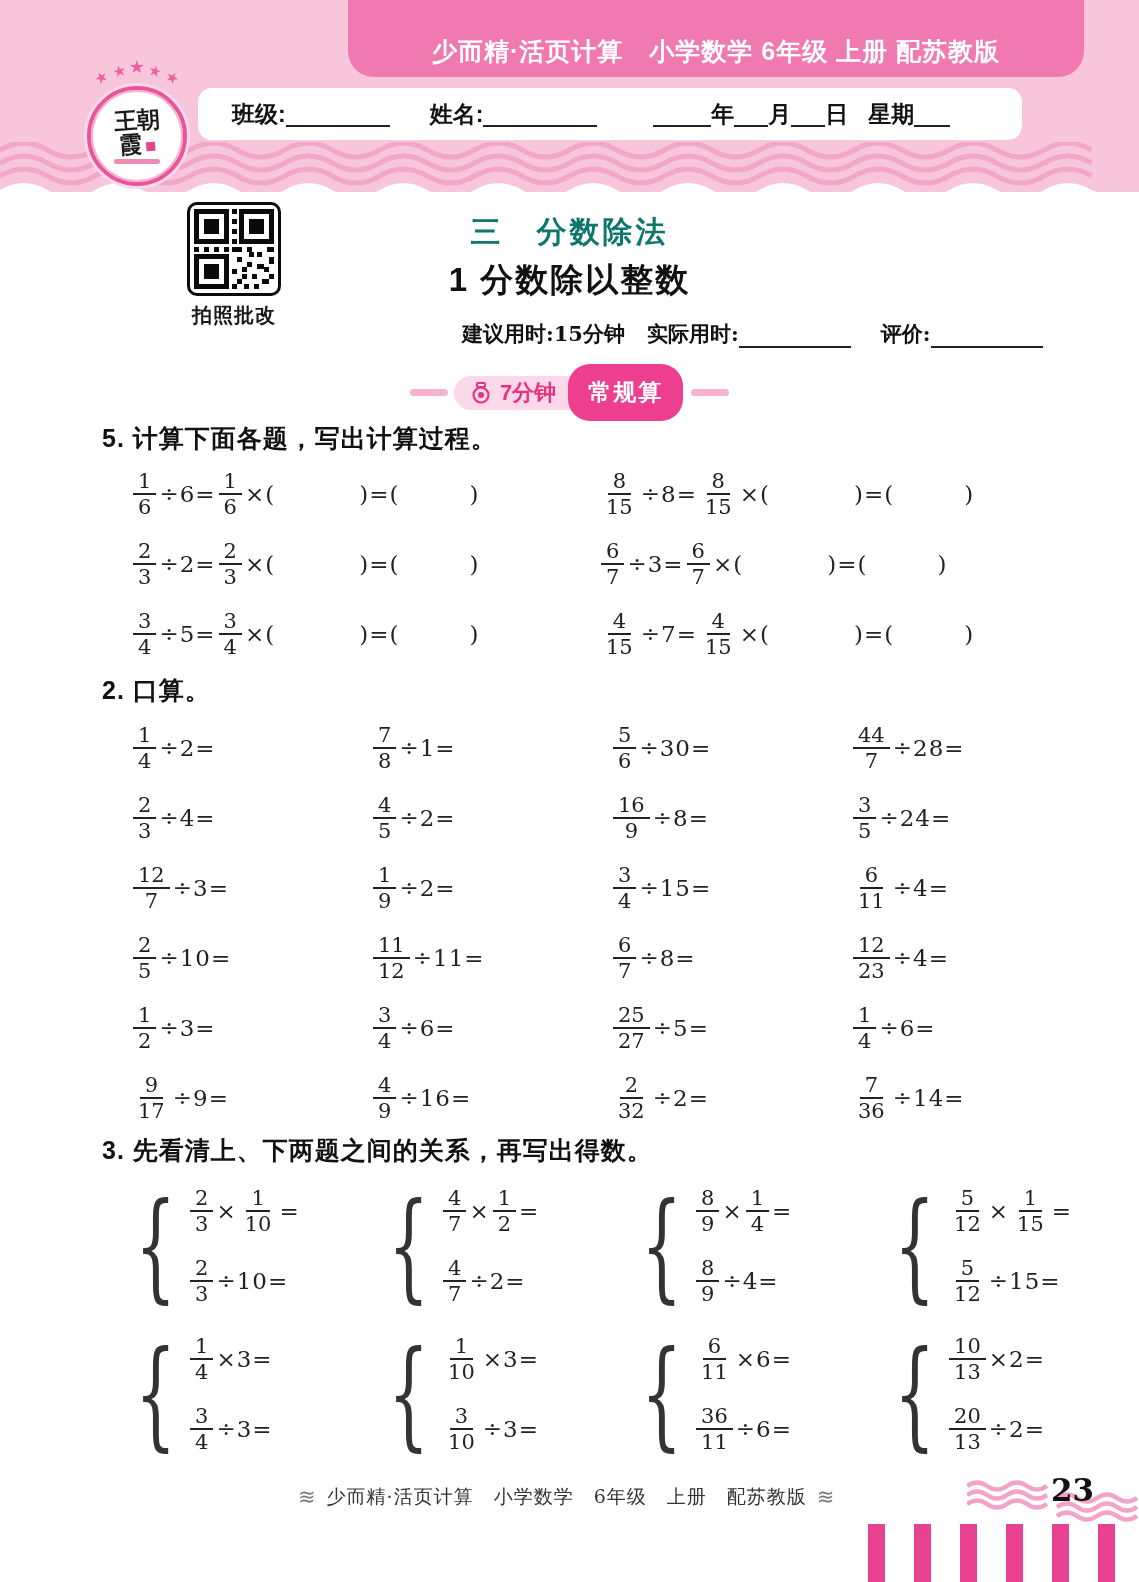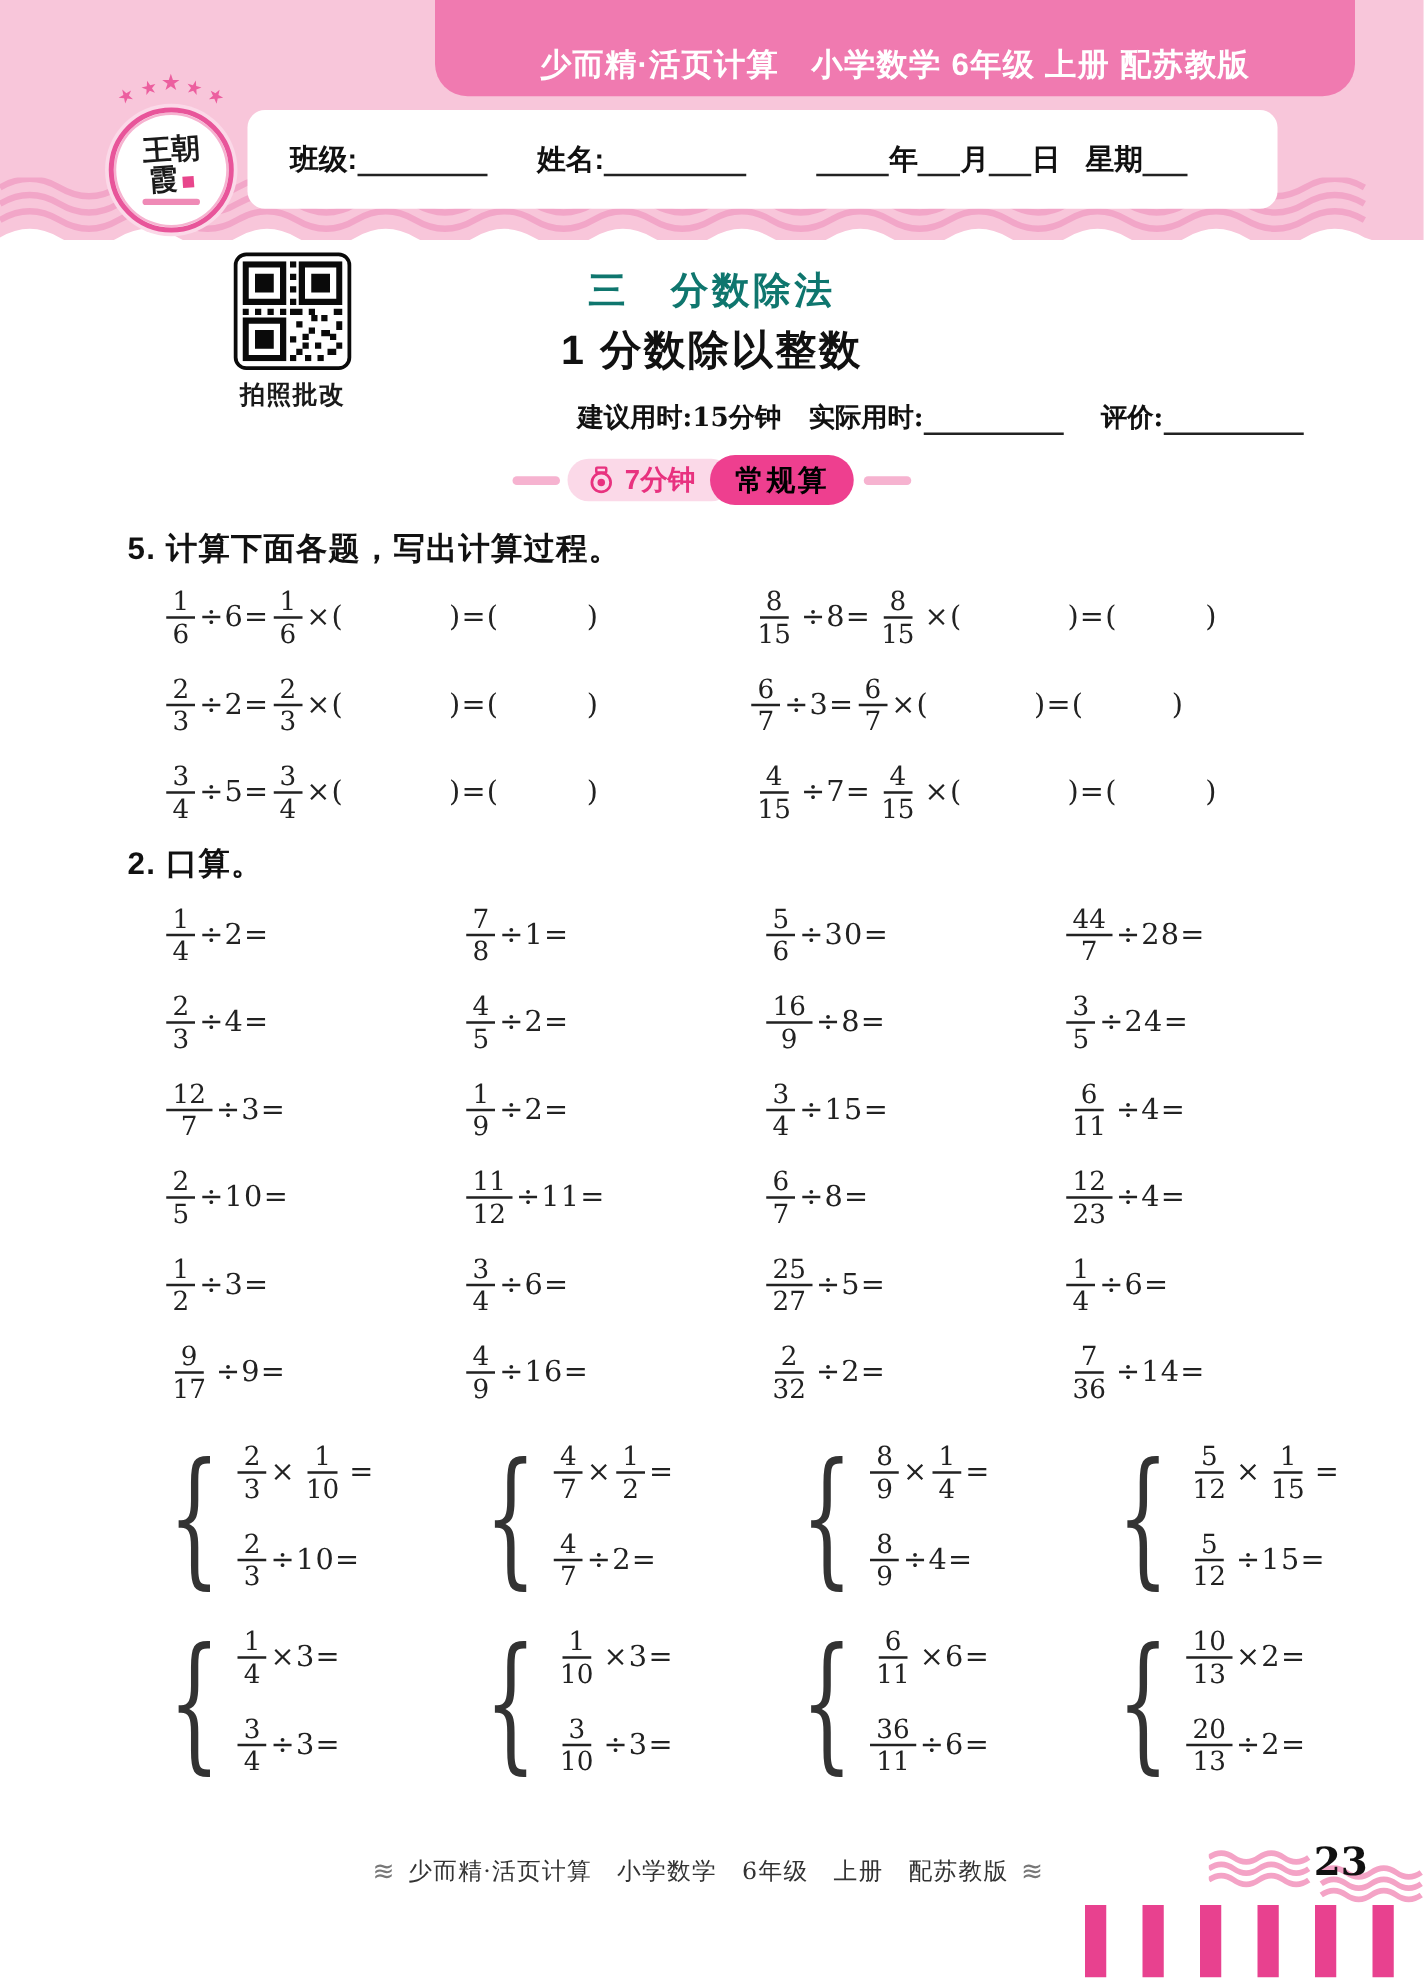--- a/index.html
+++ b/index.html
@@ -10,21 +10,21 @@
   
   .pink-top{position:absolute;left:0;top:0;width:1139px;height:192px;background:#f8c6da;}
   .top-waves{position:absolute;left:0;top:142px;width:1139px;height:64px;}
   .banner{
     position:absolute;left:348px;top:0;width:736px;height:77px;background:#f07ab0;
     border-radius:0 0 26px 26px;display:flex;align-items:flex-end;justify-content:center;
     padding-bottom:9px;box-sizing:border-box;
   }
   .banner span{color:#fff;font-size:25px;font-weight:700;letter-spacing:1px;}
   .info-box{
-    position:absolute;left:198px;top:88px;width:824px;height:79px;background:#fff;
+    position:absolute;left:198px;top:88px;width:824px;height:52px;background:#fff;
     border-radius:14px;display:flex;align-items:center;padding:0 34px;box-sizing:border-box;
     font-size:23px;font-weight:600;color:#111;z-index:3;
   }
   .blank{display:inline-block;border-bottom:2px solid #222;height:1.05em;vertical-align:baseline;}
   .info-box .lbl{white-space:nowrap;}
   
   .logo{position:absolute;left:78px;top:60px;width:118px;z-index:4;text-align:center;}
   .logo .stars{height:26px;display:flex;justify-content:center;gap:3px;}
   .logo .stars span{color:#ec5f9f;font-size:15px;line-height:1;}
   .st1{transform:translateY(9px) rotate(-30deg);}
@@ -51,22 +51,22 @@
     color:#111;font-size:33px;font-weight:800;letter-spacing:2px;}
   .meta-row{position:absolute;left:462px;top:320px;display:flex;align-items:flex-end;
     font-family:"DejaVu Serif",serif;font-size:21px;font-weight:600;color:#111;}
   .meta-row .sp{display:inline-block;width:22px;}
   
   .badge-row{position:absolute;left:0;top:364px;width:1139px;display:flex;justify-content:center;align-items:center;}
   .badge-line{width:38px;height:7px;border-radius:4px;background:#f6b3d0;}
   .badge-light{display:flex;align-items:center;gap:8px;background:#fbd9e8;border-radius:22px;
     padding:5px 30px 5px 16px;margin-left:6px;height:34px;box-sizing:border-box;}
   .badge-light .t{color:#e8327f;font-size:22px;font-weight:700;}
-  .badge-dark{background:#ee3f8f;border-radius:22px;padding:0 20px;color:#000000;font-size:23px;
-    font-weight:800;margin-left:-18px;height:40px;display:flex;align-items:center;letter-spacing:2px;}
+  .badge-dark{background:#ee3f8f;border-radius:22px;padding:0 20px;color:#ffffff;font-size:23px;
+    font-weight:800;margin-left:-18px;height:57px;display:flex;align-items:center;letter-spacing:2px;}
   
   .section{position:absolute;left:102px;right:30px;}
   #sec1{top:422px;} #sec2{top:674px;} #sec3{top:1134px;}
   .sec-title{font-size:25px;font-weight:700;color:#111;letter-spacing:1px;}
   .eq{display:flex;align-items:center;font-family:"DejaVu Serif",serif;color:#222;}
   .frac{display:inline-flex;flex-direction:column;align-items:center;margin:0 3px;}
   .fnum,.fden{font-size:21px;line-height:1.15;padding:0 5px;}
   .fnum{border-bottom:2px solid #222;}
   .tok{font-size:23px;letter-spacing:1px;white-space:pre;}
   .gap{display:inline-block;}
@@ -548,20 +548,21 @@
             <span class="fnum">7</span>
             <span class="fden">36</span>
           </span>
           <span class="tok">÷14=</span>
         </div>
       </div>
     </div>
 </div>
 
 <div class="section" id="sec3">
+  <div class="sec-title">3. 先看清上、下两题之间的关系，再写出得数。</div>
   <div id="s3-grid">
       <div class="cell">
         <span class="brace">{</span>
         <div class="paircol">
           <div class="eq">
             <span class="frac">
               <span class="fnum">2</span>
               <span class="fden">3</span>
             </span>
             <span class="tok">×</span>

